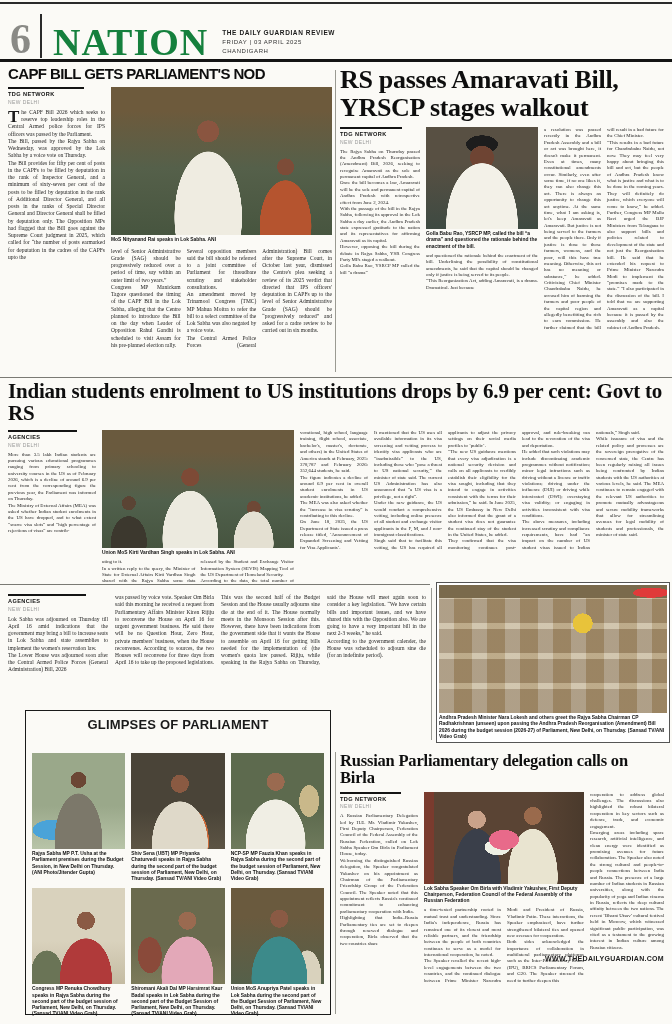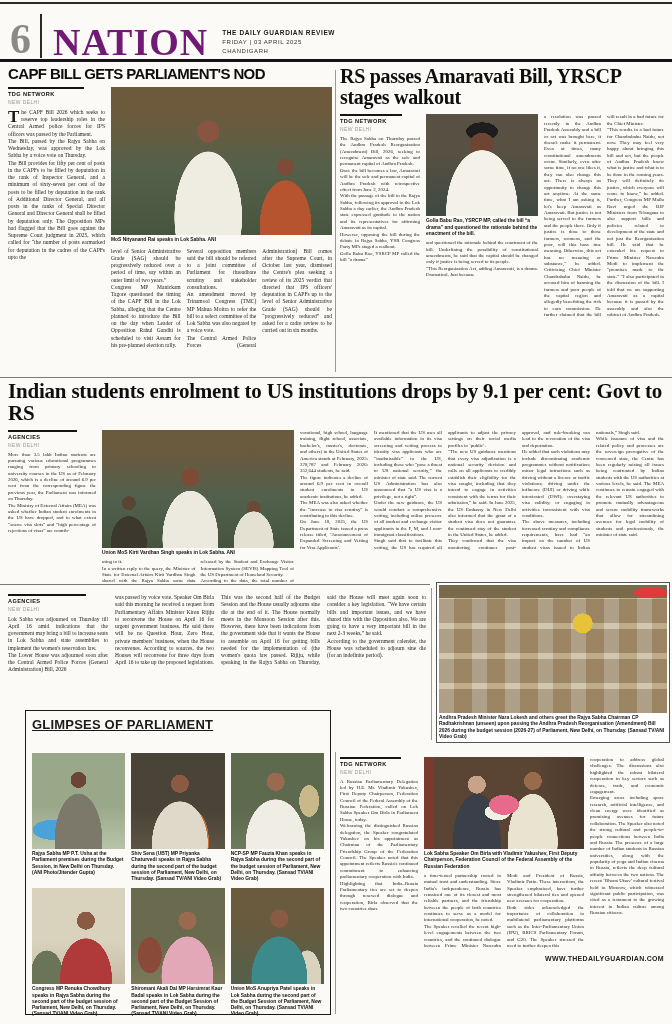--- a/index.html
+++ b/index.html
@@ -7,21 +7,21 @@
         font-family:"Liberation Serif",serif;overflow:hidden;margin:0 auto;}
   .abs{position:absolute;}
   .rule-h{position:absolute;background:#7a7a74;height:1px;}
   .rule-v{position:absolute;background:#9a9a92;width:1px;}
 
   
   .top-rule{position:absolute;top:2px;left:0;width:672px;height:2px;background:#2a2a2a;}
   .hdr{position:absolute;top:10px;left:10px;right:8px;height:48px;display:flex;align-items:flex-end;}
   .pgnum{font:700 42px/0.85 "Liberation Serif",serif;color:#8a8a86;}
   .hdr-div{width:2px;height:44px;background:#2a2a2a;margin:0 11px 0 9px;}
-  .section-name{font:700 38px/0.85 "Liberation Serif",serif;letter-spacing:1px;color:#701a75;}
+  .section-name{font:700 38px/0.85 "Liberation Serif",serif;letter-spacing:1px;color:#15803d;}
   .pubinfo{margin-left:14px;margin-bottom:2px;}
   .pubinfo .l1{font:700 6.5px/1.5 "Liberation Sans",sans-serif;letter-spacing:.6px;}
   .pubinfo .l2,.pubinfo .l3{font:6px/1.5 "Liberation Sans",sans-serif;letter-spacing:.6px;color:#333;}
   .site{position:absolute;right:8px;bottom:62px;font:700 7px "Liberation Sans",sans-serif;letter-spacing:.3px;color:#222;}
   .hdr-rule{position:absolute;top:59px;left:0;width:672px;height:3px;background:#141414;}
 
   
   .hl-sans{font-family:"Liberation Sans",sans-serif;font-weight:800;color:#0e0e0e;letter-spacing:-0.6px;}
   .hl-serif{font-family:"Liberation Serif",serif;font-weight:700;color:#0e0e0e;}
   .by{border-top:2px solid #141414;width:78%;padding-top:2px;margin:0 0 4px 0;}
@@ -101,21 +101,21 @@
 
   
   #capf{left:8px;top:66px;width:324px;height:308px;}
   #capf .hl{font-size:15px;line-height:1.02;}
   .capf-body{display:flex;gap:6px;margin-top:6px;height:276px;overflow:hidden;}
   .capf-c1{width:97px;flex:none;}
   .capf-rt{flex:1;min-width:0;}
   .capf-rest{column-count:3;column-gap:6px;margin-top:4px;height:110px;}
 
   #rs{left:340px;top:66px;width:324px;height:308px;}
-  #rs .hl{font-size:20px;line-height:1.06;letter-spacing:-0.3px;}
+  #rs .hl{font-size:26px;line-height:1.06;letter-spacing:-0.3px;}
   .rs-body{display:flex;gap:6px;margin-top:6px;height:240px;overflow:hidden;}
   .rs-c1{width:80px;flex:none;}
   .rs-mid{width:112px;flex:none;}
   .rs-midtxt{margin-top:3px;height:96px;}
   .rs-rest{flex:1;min-width:0;column-count:2;column-gap:6px;}
 
   #us{left:8px;top:380px;width:656px;height:200px;}
   #us .hl{font-size:21px;line-height:1.05;letter-spacing:-0.2px;}
   .us-body{display:flex;gap:6px;margin-top:6px;height:168px;overflow:hidden;}
   .us-c1{width:88px;flex:none;}
@@ -126,21 +126,21 @@
   #ls{left:8px;top:588px;width:418px;height:154px;}
   #ls .hl{font-size:25px;line-height:1.04;}
   .ls-body{display:flex;gap:7px;margin-top:6px;height:116px;overflow:hidden;}
   .ls-c1{width:100px;flex:none;}
   .ls-rest{flex:1;min-width:0;column-count:3;column-gap:7px;}
 
   #apbox{left:436px;top:582px;width:228px;border:1px solid #555;background:#fff;padding:2px;}
 
   #glimpses{left:25px;top:710px;width:306px;height:305px;border:1.5px solid #1a1a1a;
             background:#fbfaf6;padding:4px 6px;box-sizing:border-box;}
-  .g-title{text-align:left;font:800 13px "Liberation Sans",sans-serif;letter-spacing:0.2px;margin:2px 0 21px;text-decoration:underline;}
+  .g-title{text-align:center;font:800 13px "Liberation Sans",sans-serif;letter-spacing:0.2px;margin:2px 0 21px;}
   .g-grid{display:grid;grid-template-columns:repeat(3,1fr);gap:6px 6px;}
   .g-grid figure{margin:0;}
 
   #ru{left:340px;top:752px;width:324px;height:263px;}
   #ru .hl{font-size:16.5px;line-height:1.05;letter-spacing:-0.2px;}
   .ru-body{display:flex;gap:6px;margin-top:5px;height:234px;overflow:hidden;}
   .ru-c1{width:78px;flex:none;}
   .ru-mid{width:160px;flex:none;}
   .ru-midtxt{column-count:2;column-gap:6px;margin-top:3px;height:106px;}
   .ru-c4{flex:1;min-width:0;}
@@ -211,21 +211,21 @@
 “This Reorganization Act, adding Amaravati, is a drama. Dramatical. Just because</div>
       </div>
       <div class="t t-xs rs-rest">a resolution was passed recently in the Andhra Pradesh Assembly and a bill or act was brought here, it doesn't make it permanent. Even at times, many constitutional amendments occur. Similarly, even after some time, if no one likes it, they can also change this act. There is always an opportunity to change this act anytime. At the same time, what I am asking is, let's keep Amaravati as Amaravati. But justice is not being served to the farmers and the people there. Only if justice is done to those farmers, womens, and the poor, will this have true meaning. Otherwise, this act has no meaning or substance,” he added. Criticising Chief Minister Chandrababu Naidu, he accused him of harming the farmers and poor people of the capital region and allegedly benefitting the rich to earn commission. He further claimed that the bill will result in a bad future for the Chief Minister.
 “This results in a bad future for Chandrababu Naidu, not now. They may feel very happy about bringing this bill and act, but the people of Andhra Pradesh know what is justice and what is to be done in the coming years. They will definitely do justice, which everyone will come to know,” he added. Further, Congress MP Mallu Ravi urged the BJP Ministers from Telangana to also support bills and policies related to development of the state and not just the Reorganisation bill. He said that he extended his request to Prime Minister Narendra Modi to implement the “promises made to the state.” “I also participated in the discussion of the bill. I told that we are supporting Amaravati as a capital because it is passed by the assembly and also the cabinet of Andhra Pradesh.</div>
     </div>
   </div>
 
   <div class="rule-h" style="left:0;top:377px;width:672px;"></div>
 
   <div class="abs" id="us">
-    <div class="hl-serif hl">Indian students enrolment to US institutions drops by 9.1 per cent: Govt to RS</div>
+    <div class="hl-serif hl">Indian students enrolment to US institutions drops by 6.9 per cent: Govt to RS</div>
     <div class="us-body">
       <div class="us-c1">
         <div class="by">
           <span class="src">AGENCIES</span>
           <span class="loc">NEW DELHI</span>
         </div>
         <div class="t t-xs" style="height:146px">More than 3.5 lakh Indian students are pursuing various educational programmes ranging from primary schooling to university courses in the US as of February 2026, which is a decline of around 6.9 per cent from the corresponding figure the previous year, the Parliament was informed on Thursday.
 The Ministry of External Affairs (MEA) was asked whether Indian student enrolments in the US have dropped, and to what extent “scarce visa slots” and “high percentage of rejections of visas” are contrib-</div>
       </div>
       <div class="us-ph">
@@ -300,20 +300,21 @@
       <figure>
         <div class="ph ph-g ph-g6"></div>
         <figcaption class="cap">Union MoS Anupriya Patel speaks in Lok Sabha during the second part of the Budget Session of Parliament, New Delhi, on Thursday. (Sansad TV/ANI Video Grab)</figcaption>
       </figure>
     </div>
   </div>
 
   <div class="rule-v" style="left:335px;top:752px;height:262px;"></div>
 
   <div class="abs" id="ru">
+    <div class="hl-serif hl">Russian Parliamentary delegation calls on Birla</div>
     <div class="ru-body">
       <div class="ru-c1">
         <div class="by">
           <span class="src">TDG NETWORK</span>
           <span class="loc">NEW DELHI</span>
         </div>
         <div class="t t-xs" style="height:208px">A Russian Parliamentary Delegation led by H.E. Mr. Vladimir Yakushev, First Deputy Chairperson, Federation Council of the Federal Assembly of the Russian Federation, called on Lok Sabha Speaker Om Birla in Parliament House, today.
 Welcoming the distinguished Russian delegation, the Speaker congratulated Yakushev on his appointment as Chairman of the Parliamentary Friendship Group of the Federation Council. The Speaker noted that this appointment reflects Russia's continued commitment to enhancing parliamentary cooperation with India.
 Highlighting that India–Russia Parliamentary ties are set to deepen through renewed dialogue and cooperation, Birla observed that the two countries share</div>
       </div>

